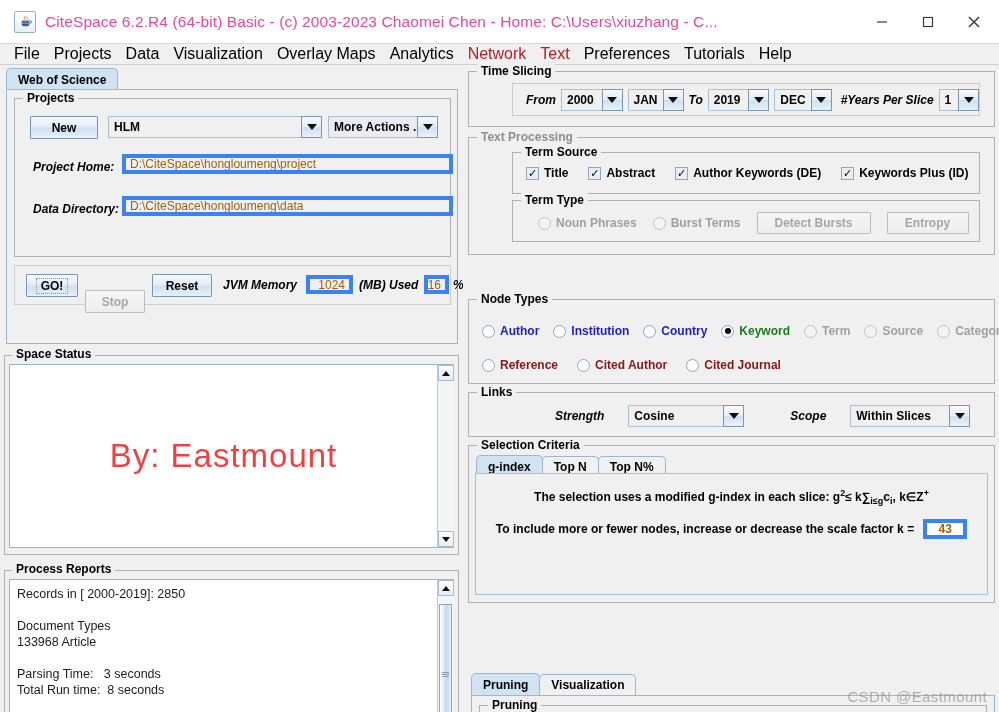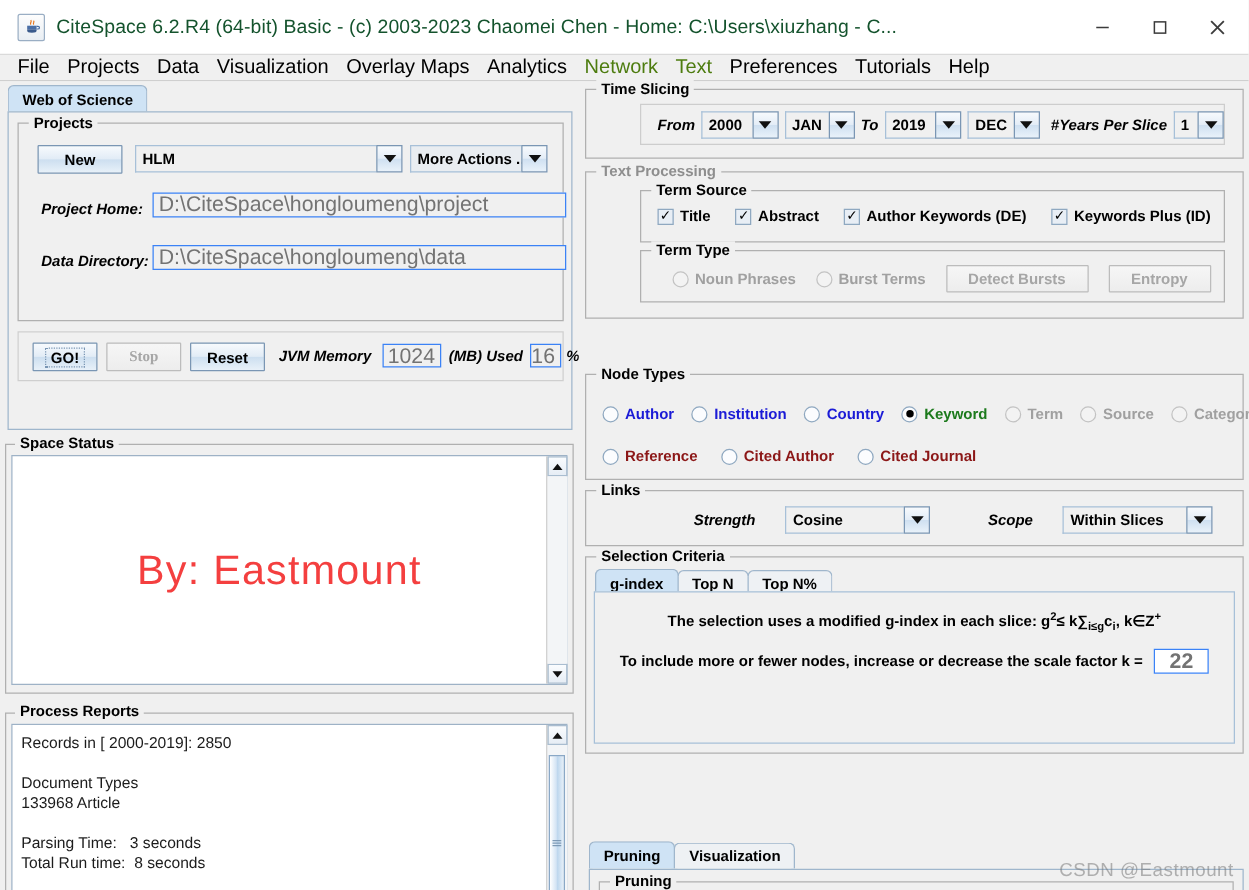--- a/index.html
+++ b/index.html
@@ -22,39 +22,39 @@
     position: relative;
   }
   #app-icon {
     width: 22px; height: 22px; margin-left: 14px; margin-right: 9px;
     border: 1px solid #9aaec4; border-radius: 2px;
     background: linear-gradient(#fdfdfd,#e9eef3);
     display: flex; align-items: center; justify-content: center;
     flex: none;
   }
   #title-text {
-    font-size: 15.5px; color: #14532d; letter-spacing: .1px;
+    font-size: 15.5px; color: #ec4899; letter-spacing: .1px;
     white-space: nowrap; overflow: hidden;
   }
   .wbtn {
     width: 46px; height: 44px; display: flex; align-items: center;
     justify-content: center; flex: none; color: #3b3b3b;
   }
   #winbtns { position: absolute; right: 2px; top: 0; display: flex; }
 
   
   #menubar {
     height: 21px; display: flex; align-items: center;
     padding-left: 7px; background: #f0f0f0;
     border-bottom: 1px solid #cfcfcf;
   }
   .menu-item {
     font-size: 16px; padding: 2px 7px; color: #000; white-space: nowrap;
   }
-  .menu-item.disabled { color: #4d7c0f; }
+  .menu-item.disabled { color: #b91c1c; }
 
   
   #main { position: relative; width: 999px; height: 646px; background: #f0f0f0; }
   #left  { position: absolute; left: 0;   top: 0; width: 463px; height: 646px; }
   #divider { position: absolute; left: 463px; top: 0; width: 5px; height: 646px; background:#f0f0f0; }
   #right { position: absolute; left: 468px; top: 0; width: 531px; height: 646px; }
 
   
   .titledborder {
     border: 1px solid #b0b0b0;
@@ -76,23 +76,23 @@
     display: flex; align-items: center; justify-content: center;
     color: #000; border-radius: 1px; cursor: default;
   }
   .btn.disabled {
     border-color: #bcbcbc; color: #a6a6a6;
     background: linear-gradient(#f6f6f6,#ededed);
   }
   .btn .focusring { border: 1px dotted #7a96b4; padding: 0 4px; }
 
   .tfield {
-    border: 1px solid #3b82f6; background: #f0f0f0;
-    font-size: 17px; display: flex; align-items: center;
-    padding: 0 4px; color: #737373; overflow: hidden; white-space: nowrap;
+    border: 4px solid #3b82f6; background: #f0f0f0;
+    font-size: 12px; display: flex; align-items: center;
+    padding: 0 4px; color: #a16207; overflow: hidden; white-space: nowrap;
   }
   .tfield.white { background: #ffffff; }
   .tfield.right { justify-content: flex-end; }
   .tfield.center { justify-content: center; }
 
   .combo { display: flex; height: 22px; }
   .combo .cv {
     border: 1px solid #a7c0d8; border-right: none;
     background: #f0f0f0; flex: 1;
     display: flex; align-items: center; padding: 0 5px;
@@ -314,21 +314,21 @@
         <div class="tfield" style="position:absolute;left:107px;top:55px;width:331px;height:20px;">D:\CiteSpace\hongloumeng\project</div>
 
         <div class="lbl" style="position:absolute;left:18px;top:103px;">Data Directory:</div>
         <div class="tfield" style="position:absolute;left:107px;top:97px;width:331px;height:20px;">D:\CiteSpace\hongloumeng\data</div>
       </div>
 
       <div id="actions-bar">
         <div class="btn" style="position:absolute;left:11px;top:8px;width:52px;height:23px;">
           <span class="focusring">GO!</span>
         </div>
-        <div class="btn disabled" style="position:absolute;left:70px;top:8px;width:60px;height:23px;font-family:Liberation Serif, serif;">Stop</div>
+        <div class="btn disabled" style="position:absolute;left:70px;top:24px;width:60px;height:23px;">Stop</div>
         <div class="btn" style="position:absolute;left:137px;top:8px;width:60px;height:23px;">Reset</div>
         <div class="lbl" style="position:absolute;left:208px;top:12px;">JVM Memory</div>
         <div class="tfield right" style="position:absolute;left:291px;top:9px;width:47px;height:19px;">1024</div>
         <div class="lbl" style="position:absolute;left:344px;top:12px;">(MB) Used</div>
         <div class="tfield right" style="position:absolute;left:409px;top:9px;width:25px;height:19px;">16</div>
         <div class="lbl" style="position:absolute;left:438px;top:12px;">%</div>
       </div>
     </div>
 
     <div id="space-group" class="titledborder" style="border:none;">
@@ -540,21 +540,21 @@
         <div class="tab active">g-index</div>
         <div class="tab">Top N</div>
         <div class="tab">Top N%</div>
       </div>
       <div id="sel-body">
         <div style="position:absolute;left:0;right:0;top:14px;text-align:center;font-size:12px;font-weight:bold;white-space:nowrap;">
           <span>The selection uses a modified g-index in each slice: g</span><sup style="font-size:9px;">2</sup><span>≤ k∑</span><sub style="font-size:9px;">i≤g</sub><span>c</span><sub style="font-size:9px;">i</sub><span>, k∈Z</span><sup style="font-size:9px;">+</sup>
         </div>
         <div style="position:absolute;left:0;right:0;top:45px;display:flex;align-items:center;justify-content:center;gap:9px;">
           <span style="font-size:12px;font-weight:bold;white-space:nowrap;">To include more or fewer nodes, increase or decrease the scale factor k =</span>
-          <span class="tfield white center" style="width:44px;height:20px;font-weight:bold;">22</span>
+          <span class="tfield white center" style="width:44px;height:20px;font-weight:bold;">43</span>
         </div>
       </div>
     </div>
 
     <div id="prune-tabs" class="tabstrip">
       <div class="tab active">Pruning</div>
       <div class="tab">Visualization</div>
     </div>
 
     <div id="prune-panel">

